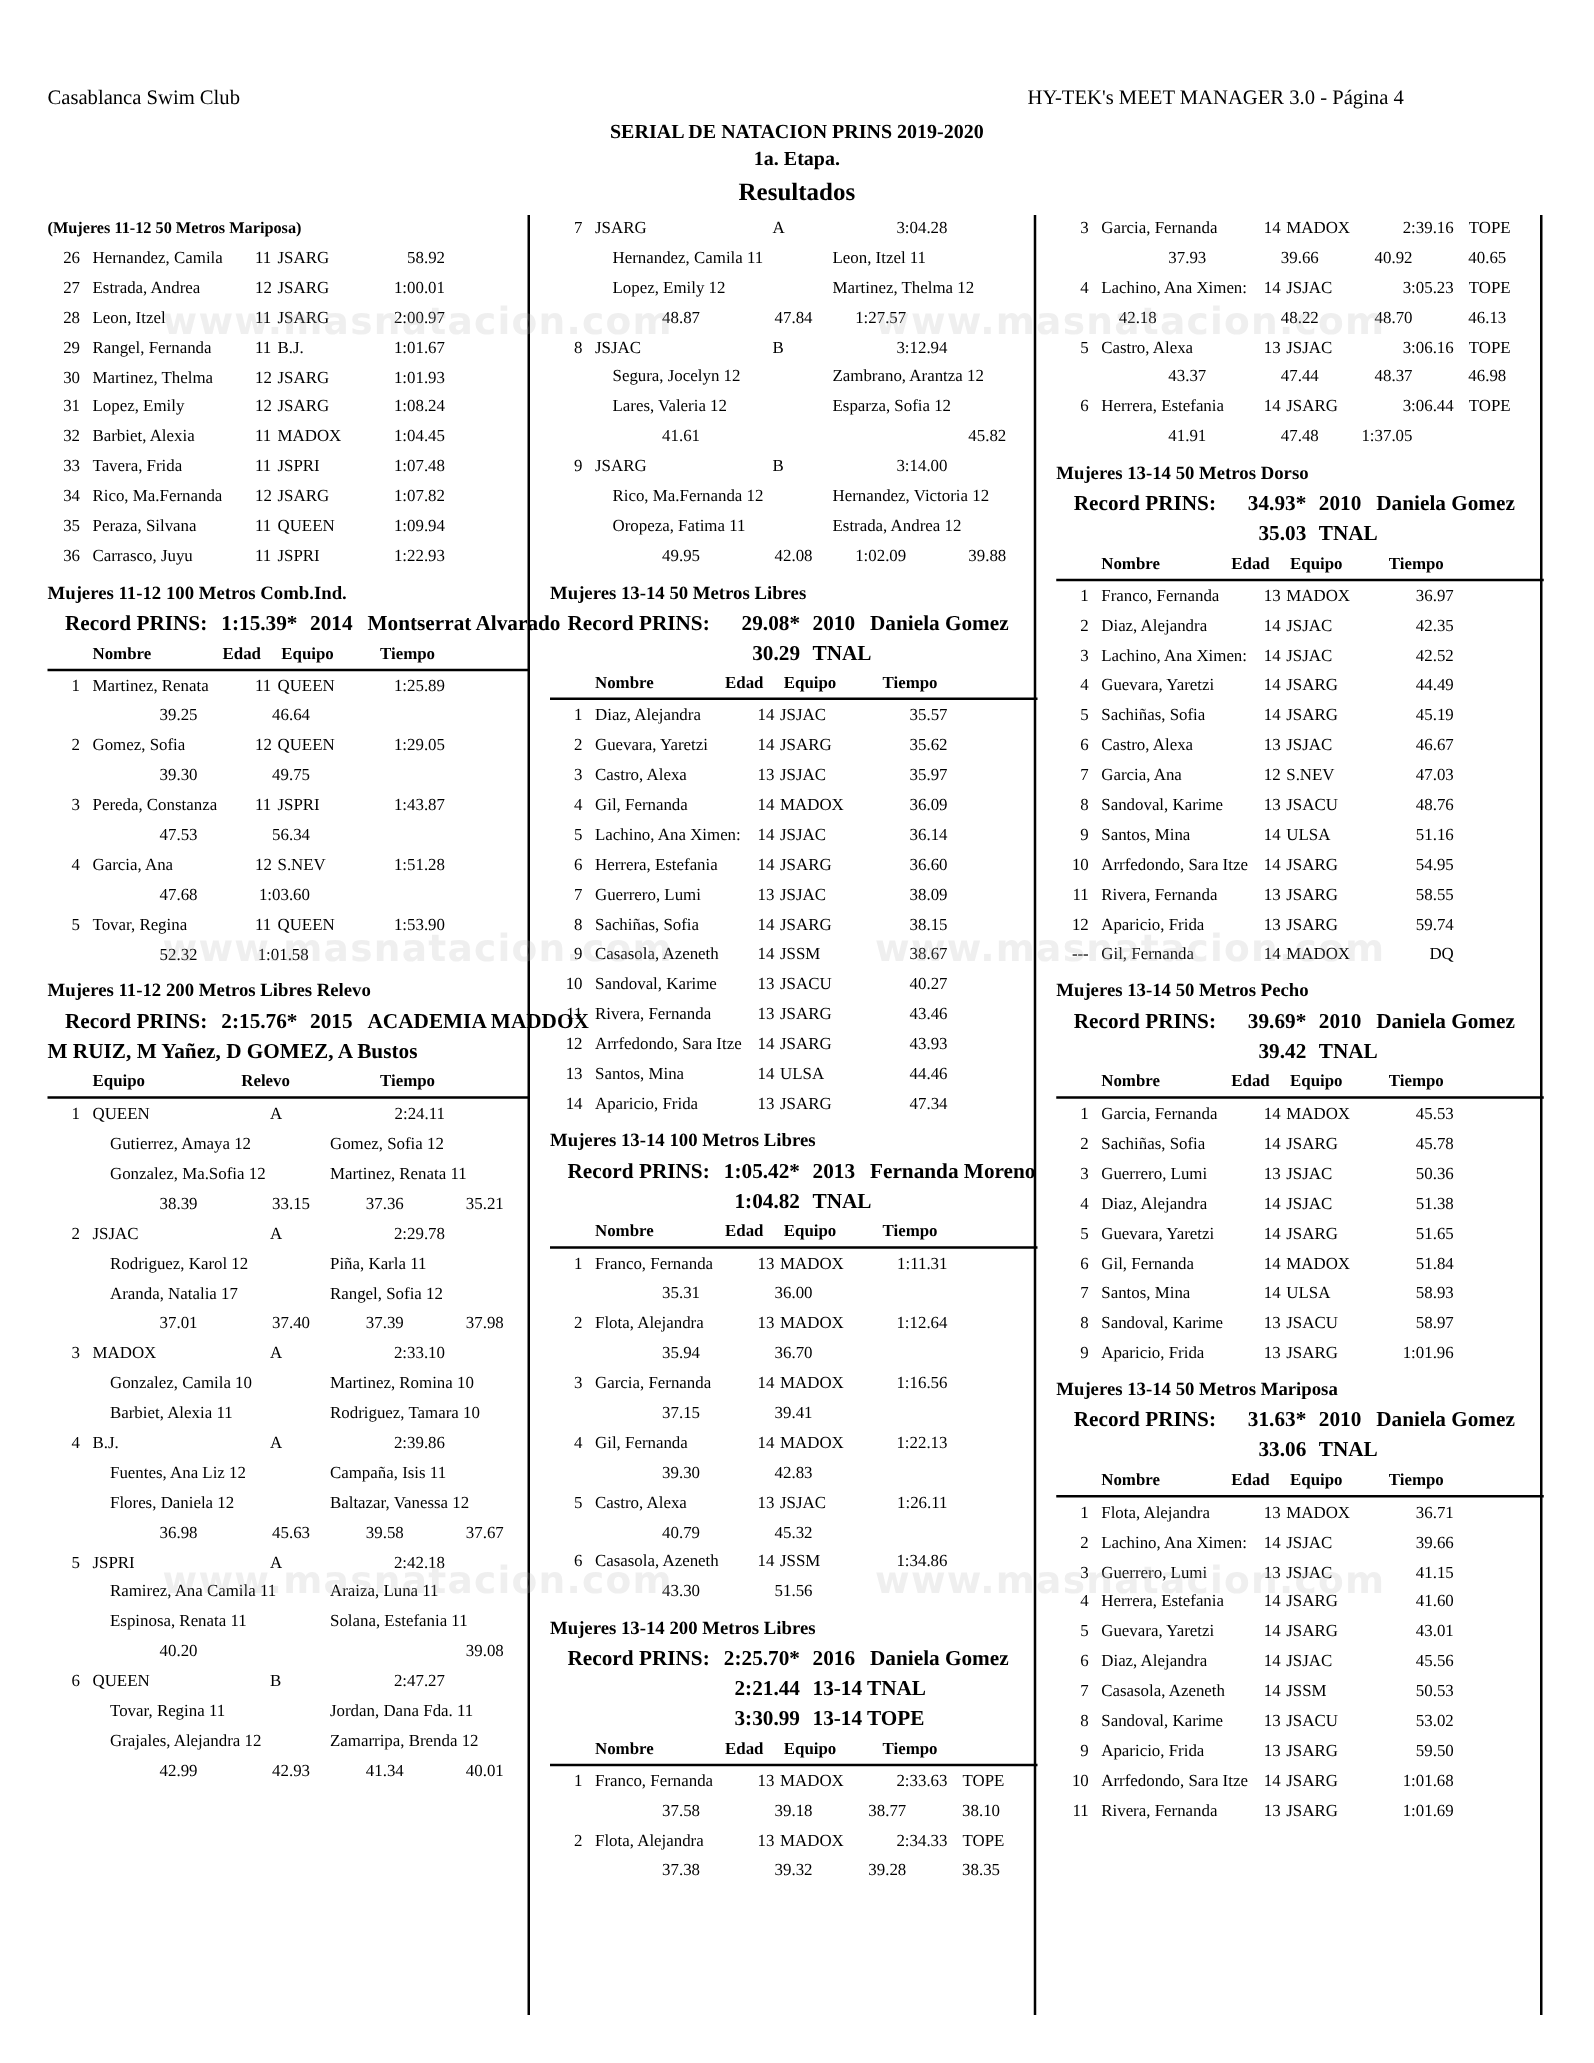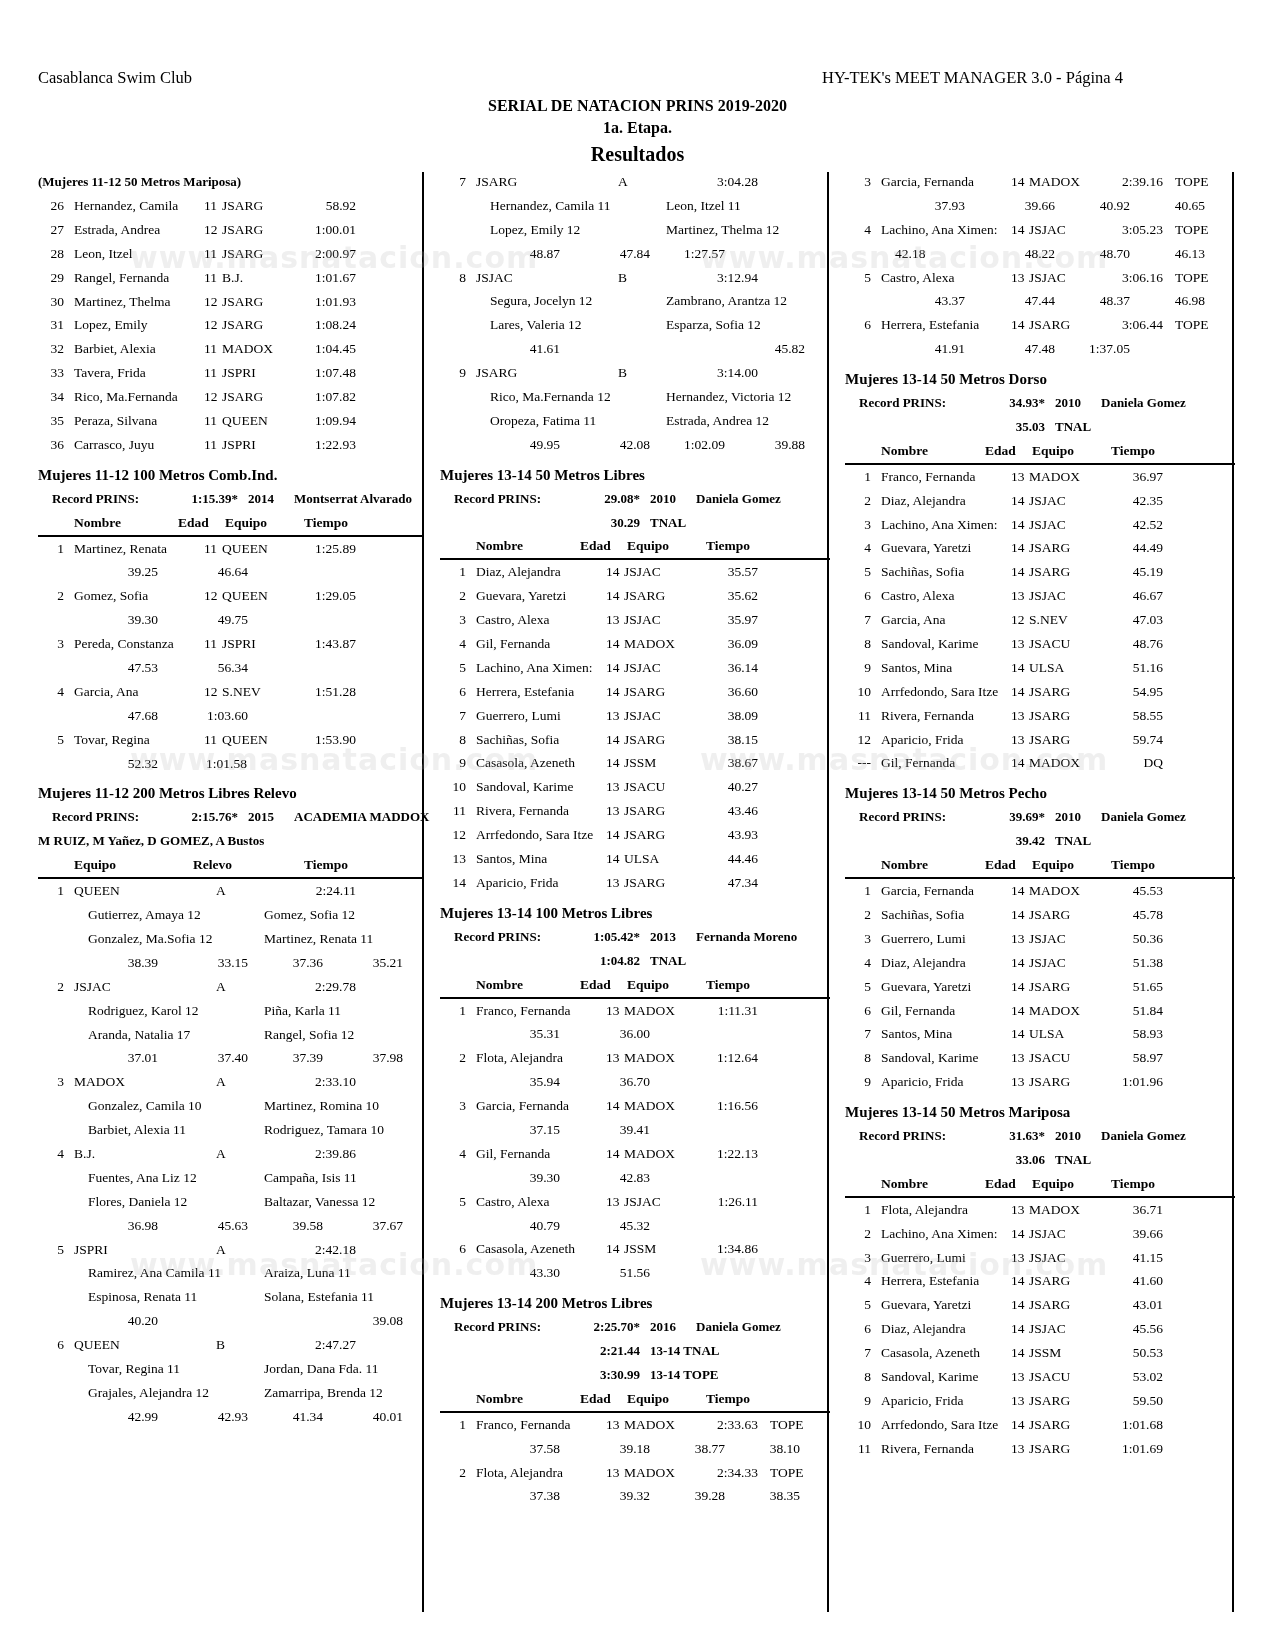--- a/index.html
+++ b/index.html
@@ -13,21 +13,21 @@
   .title .t3{font-size:20px;line-height:30px;}
   .vline{position:absolute;width:2px;background:#000;top:172px;height:1440px;}
   .col{position:absolute;top:170px;}
   .col1{left:38px;width:386px;}
   .col2{left:440px;width:390px;}
   .col3{left:845px;width:390px;}
   .row{height:23.9px;line-height:23.9px;position:relative;white-space:nowrap;}
   .row span{position:absolute;top:0;}
   .ev{font-weight:bold;font-size:15px;height:24px;line-height:24px;white-space:nowrap;margin-top:6px;}
   .ev.cont{font-size:13px;margin-top:0;}
-  .rec{font-weight:bold;font-size:13px;}
+  .rec{font-weight:bold;font-size:17px;}
   .colhdr{font-weight:bold;border-bottom:2px solid #000;}
   .wm{position:absolute;font-family:"DejaVu Sans",sans-serif;font-weight:bold;font-size:30px;color:rgba(180,180,180,0.22);white-space:nowrap;letter-spacing:1px;}
 </style>
 </head>
 <body>
 
 <div class="hdr-left">Casablanca Swim Club</div>
 <div class="hdr-right">HY-TEK's MEET MANAGER 3.0 - Página 4</div>
 <div class="title">
   <div class="t1">SERIAL DE NATACION PRINS 2019-2020</div>

